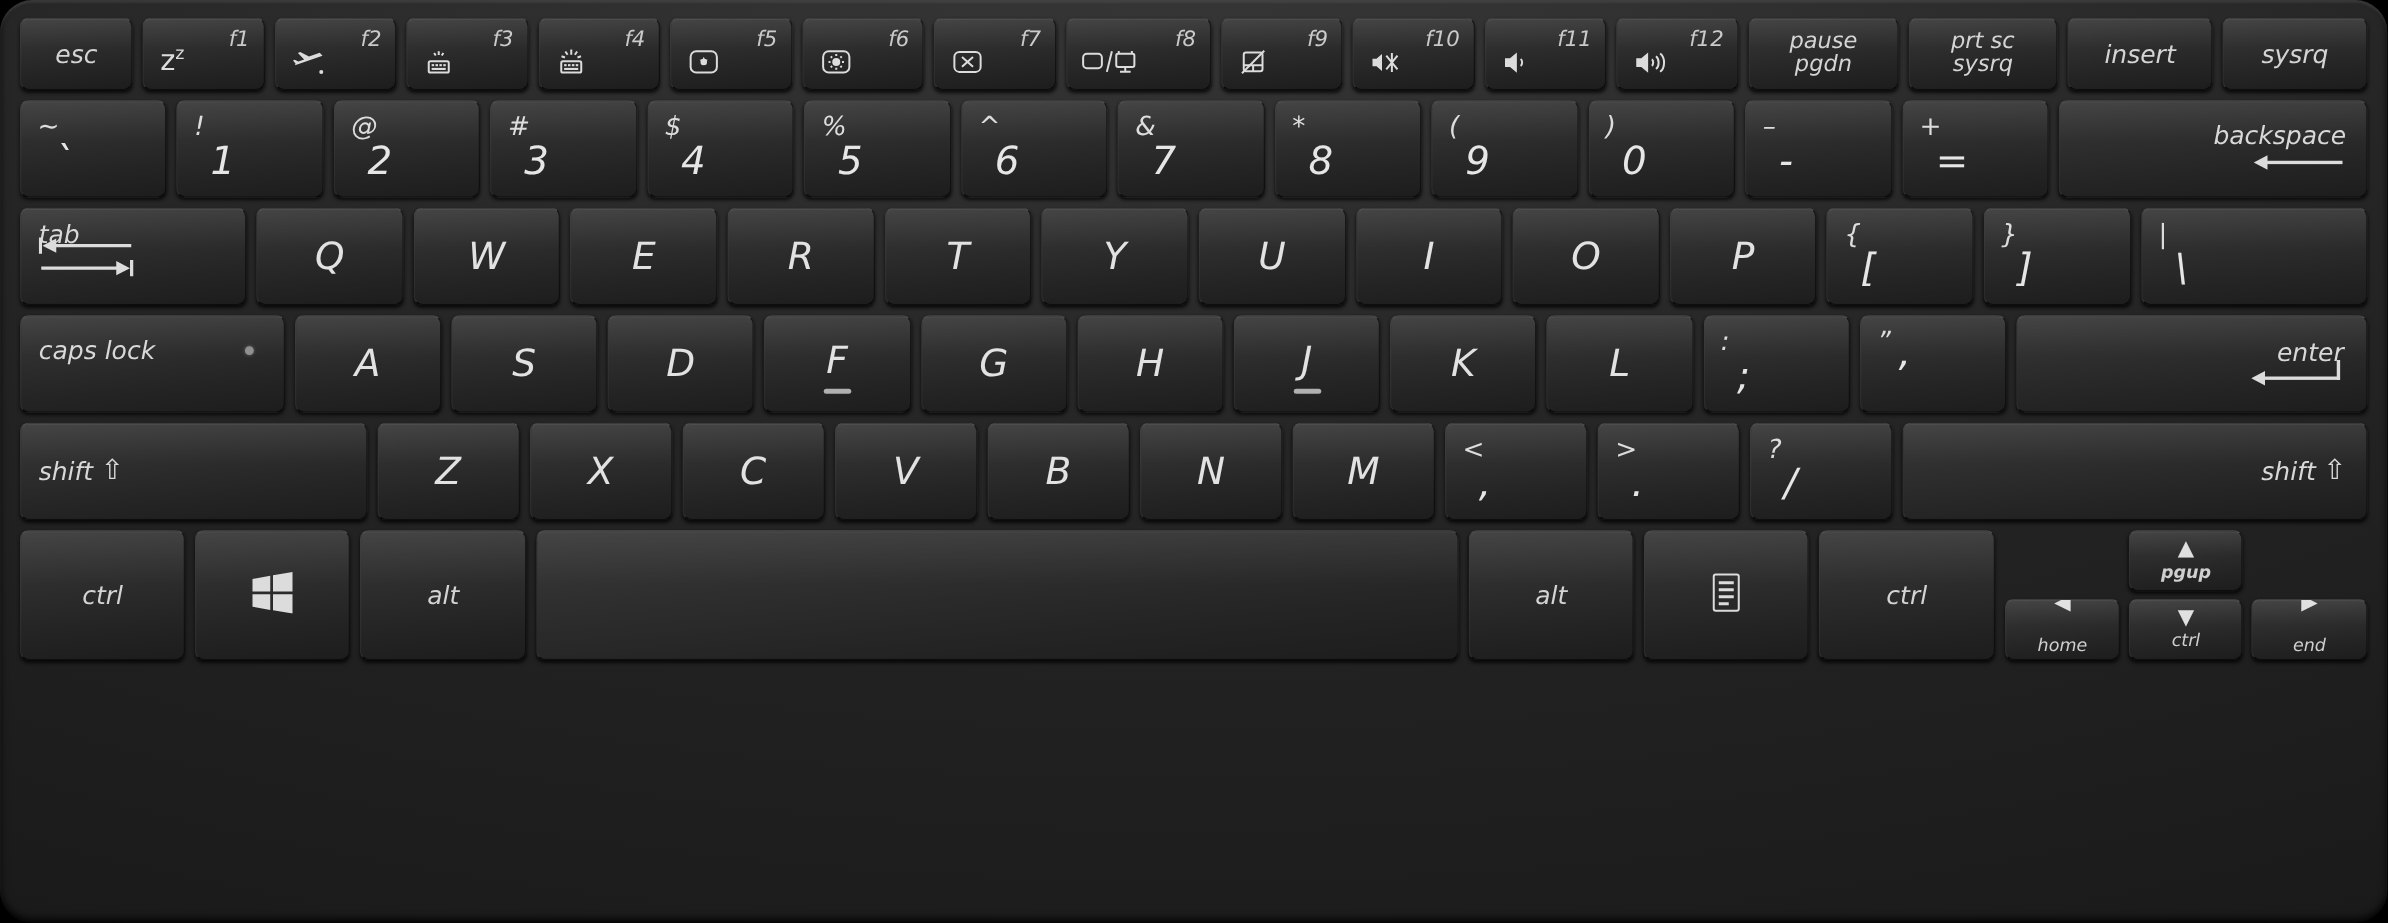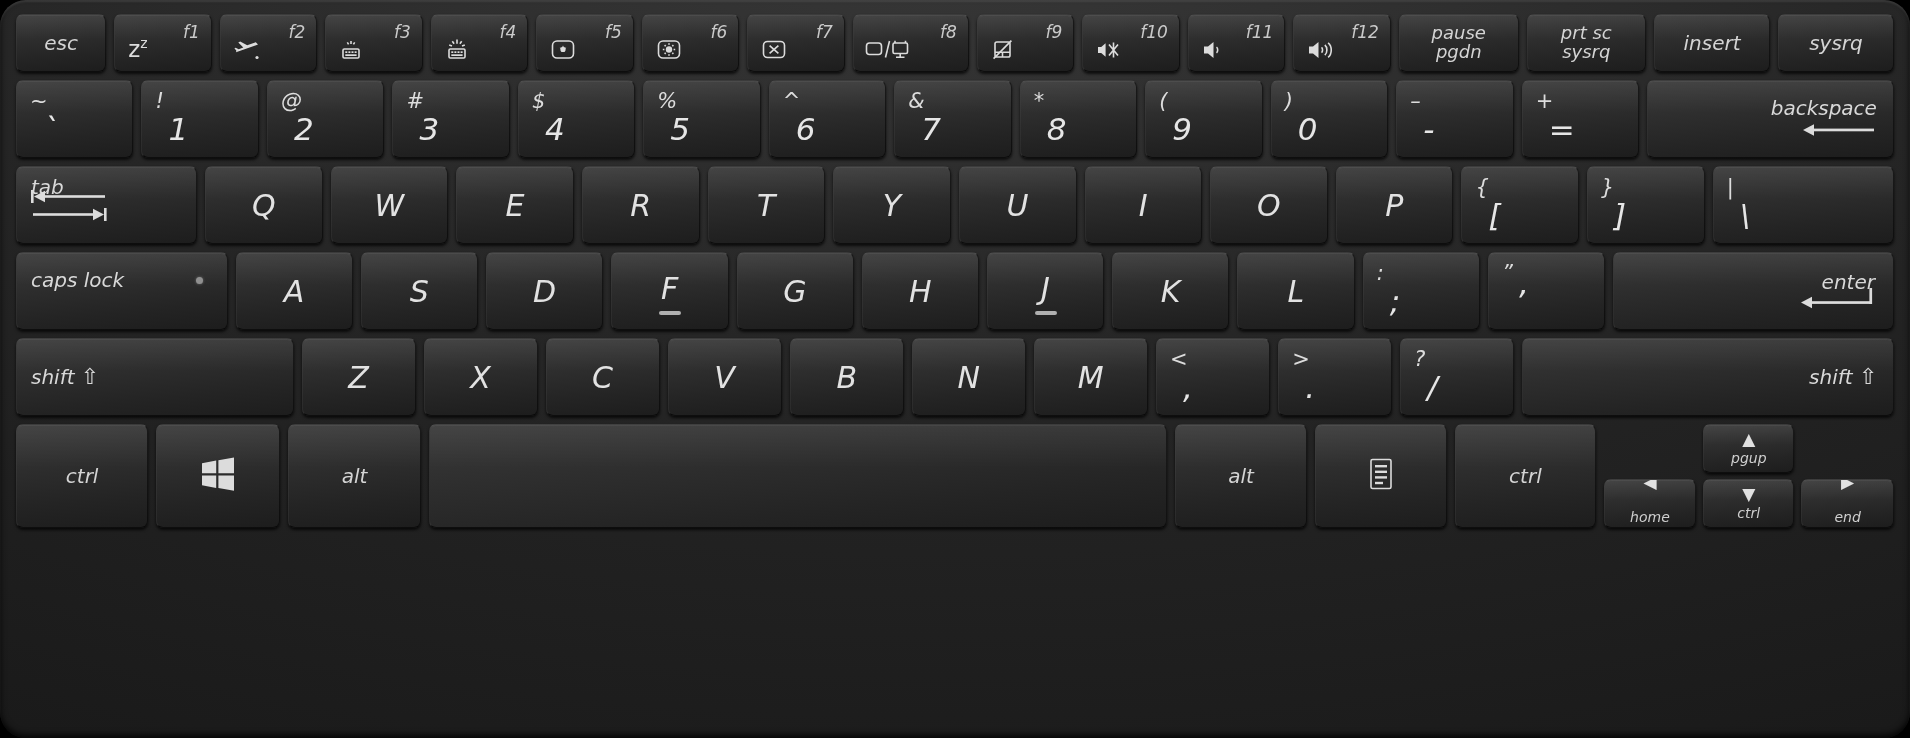--- a/index.html
+++ b/index.html
@@ -511,21 +511,21 @@
     </div>
 
     <div style="flex:2.90;display:flex;align-items:flex-end;gap:7px;">
       <div class="key halfkey" style="flex:1;align-self:flex-end;">
         <span class="stack-b" style="padding-bottom:5px;">
           <span class="arrowglyph" style="font-size:17px;">◀</span>
           <span class="arrowlbl" style="font-size:14px;">home</span>
         </span>
       </div>
       <div style="flex:1;display:flex;flex-direction:column;gap:6px;align-self:stretch;">
-        <div class="key" style="height:49px !important;">
+        <div class="key" style="height:49px !important;font-weight:bold;">
           <span class="stack">
             <span class="arrowglyph" style="font-size:17px;">▲</span>
             <span class="arrowlbl" style="font-size:14px;">pgup</span>
           </span>
         </div>
         <div class="key" style="height:49px !important;">
           <span class="stack">
             <span class="arrowglyph" style="font-size:17px;">▼</span>
             <span class="arrowlbl" style="font-size:14px;">ctrl</span>
           </span>

